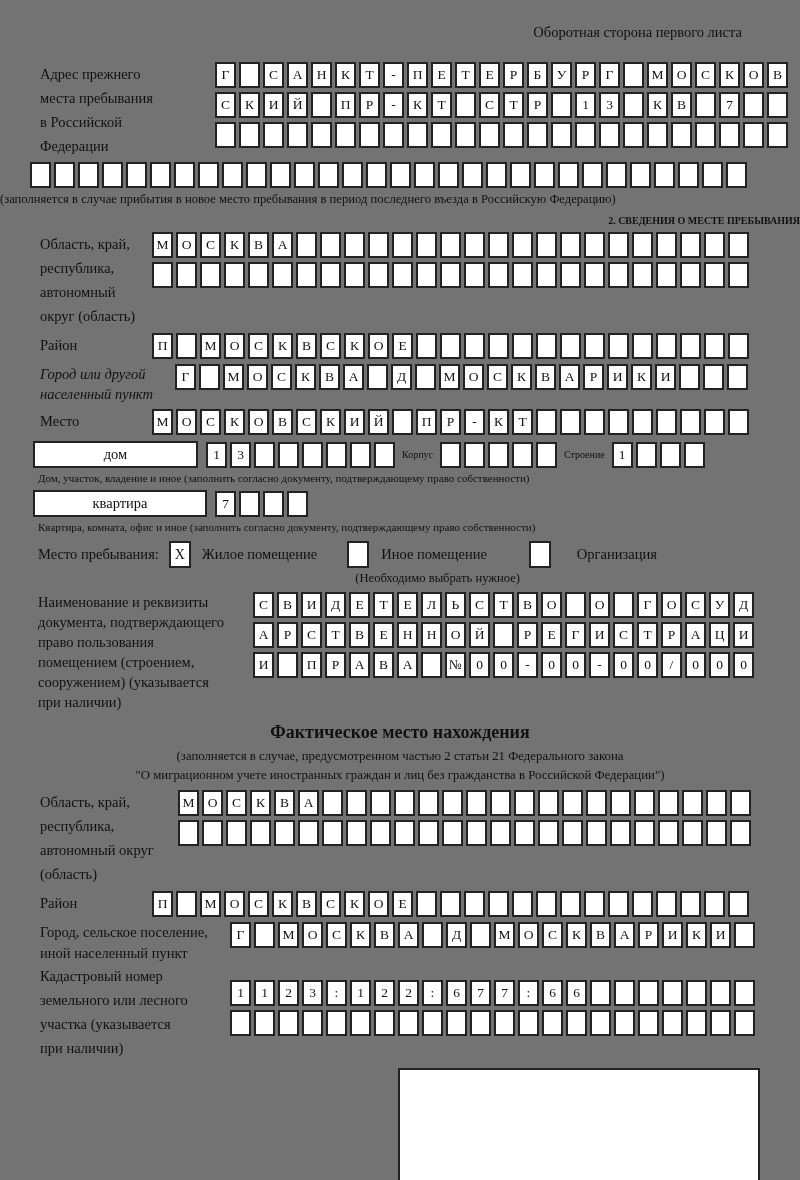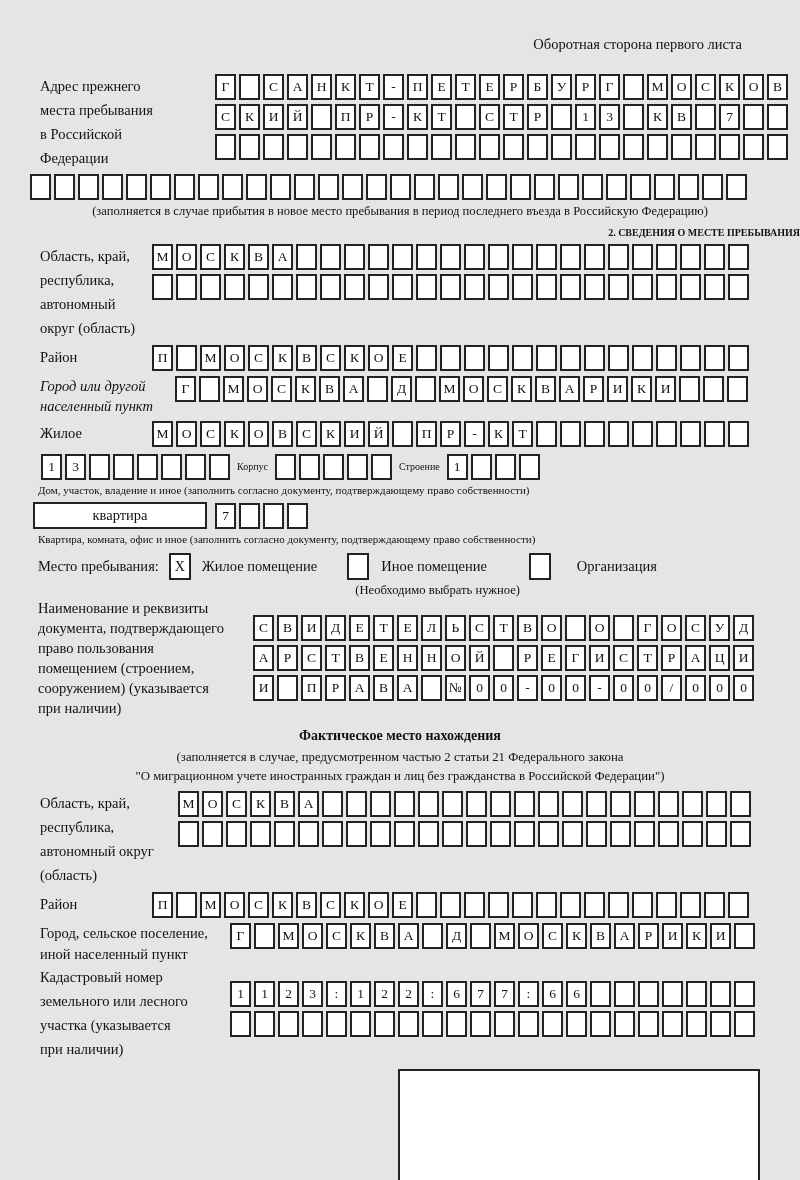--- a/index.html
+++ b/index.html
@@ -1,35 +1,35 @@
 <!DOCTYPE html>
 <html><head>
 <meta charset="utf-8">
 <style>
   html,body{margin:0;padding:0;background:#fff;}
   body{font-family:"Liberation Serif","DejaVu Serif",serif;color:#111;}
-  .sheet{position:relative;width:800px;height:1180px;background:#e5e5e5;overflow:hidden;box-sizing:border-box;padding-top:36px;}
+  .sheet{position:relative;width:800px;height:1180px;background:#737373;overflow:hidden;box-sizing:border-box;padding-top:24px;}
   .corner{ text-align:right; padding-right:58px; font-size:14.5px; height:18px; }
 
   .flexrow{display:flex;align-items:flex-start;}
   .lbl{white-space:pre-line;font-size:14.5px;line-height:24px;box-sizing:border-box;flex:0 0 auto;}
   .lbl.tight{line-height:20px;}
 
   .cellrow{display:flex;gap:3px;}
   .cellrow + .cellrow{margin-top:4px;}
   .cell{box-sizing:border-box;width:21px;height:26px;border:2px solid #222;
         display:flex;align-items:center;justify-content:center;
         font-size:13.5px;line-height:1;flex:0 0 auto;background:#fff;}
 
   .note{font-size:12.6px;}
-  .center{text-align:center;}
+  .center{text-align:left;}
   .nowrap{white-space:nowrap;}
 
   .sec-title{font-weight:bold;font-size:10px;text-align:right;margin:8px 0 6px 0;}
-  .sub-title{font-weight:bold;font-size:14px;text-align:center;margin:10px 0 4px 0;}
+  .sub-title{font-weight:bold;font-size:18px;text-align:center;margin:10px 0 4px 0;}
 
   .field-box{box-sizing:border-box;border:2px solid #222;height:27px;display:flex;
              align-items:center;justify-content:center;font-size:14.5px;flex:0 0 auto;background:#fff;}
 
   .inline-label{font-size:10px;line-height:27px;flex:0 0 auto;}
 
   .cbox{box-sizing:border-box;display:inline-flex;width:22px;height:27px;border:2px solid #222;
         align-items:center;justify-content:center;font-size:14px;vertical-align:middle;flex:0 0 auto;background:#fff;}
   .stay-row{display:flex;align-items:center;margin-left:38px;margin-top:8px;font-size:14.5px;}
 
@@ -306,21 +306,21 @@
         <div class="cell">И</div>
         <div class="cell">К</div>
         <div class="cell">И</div>
         <div class="cell"></div>
         <div class="cell"></div>
         <div class="cell"></div>
       </div>
   </div>
 
   <div class="flexrow row-gap">
-    <div class="lbl lbl-col-150">Жилое</div>
+    <div class="lbl lbl-col-150">Место</div>
     <div class="cellrow">
         <div class="cell">М</div>
         <div class="cell">О</div>
         <div class="cell">С</div>
         <div class="cell">К</div>
         <div class="cell">О</div>
         <div class="cell">В</div>
         <div class="cell">С</div>
         <div class="cell">К</div>
         <div class="cell">И</div>
@@ -337,20 +337,21 @@
         <div class="cell"></div>
         <div class="cell"></div>
         <div class="cell"></div>
         <div class="cell"></div>
         <div class="cell"></div>
         <div class="cell"></div>
       </div>
   </div>
 
   <div class="house-row">
+    <div class="field-box" style="width:165px;">дом</div>
     <div class="cellrow">
         <div class="cell">1</div>
         <div class="cell">3</div>
         <div class="cell"></div>
         <div class="cell"></div>
         <div class="cell"></div>
         <div class="cell"></div>
         <div class="cell"></div>
         <div class="cell"></div>
       </div>
@@ -387,21 +388,21 @@
     <span>Место пребывания:</span>
     <span class="cbox" style="margin-left:10px;">X</span>
     <span style="margin-left:11px;">Жилое помещение</span>
     <span class="cbox" style="margin-left:30px;"></span>
     <span style="margin-left:12px;">Иное помещение</span>
     <span class="cbox" style="margin-left:42px;"></span>
     <span style="margin-left:26px;">Организация</span>
   </div>
   <div class="need-note">(Необходимо выбрать нужное)</div>
 
-  <div class="flexrow" style="align-items:center;">
+  <div class="flexrow" style="margin-top:6px;">
     <div class="lbl tight lbl-col-253">Наименование и реквизиты
 документа, подтверждающего
 право пользования
 помещением (строением,
 сооружением) (указывается
 при наличии)</div>
     <div class="rows">
       <div class="cellrow">
           <div class="cell">С</div>
           <div class="cell">В</div>

